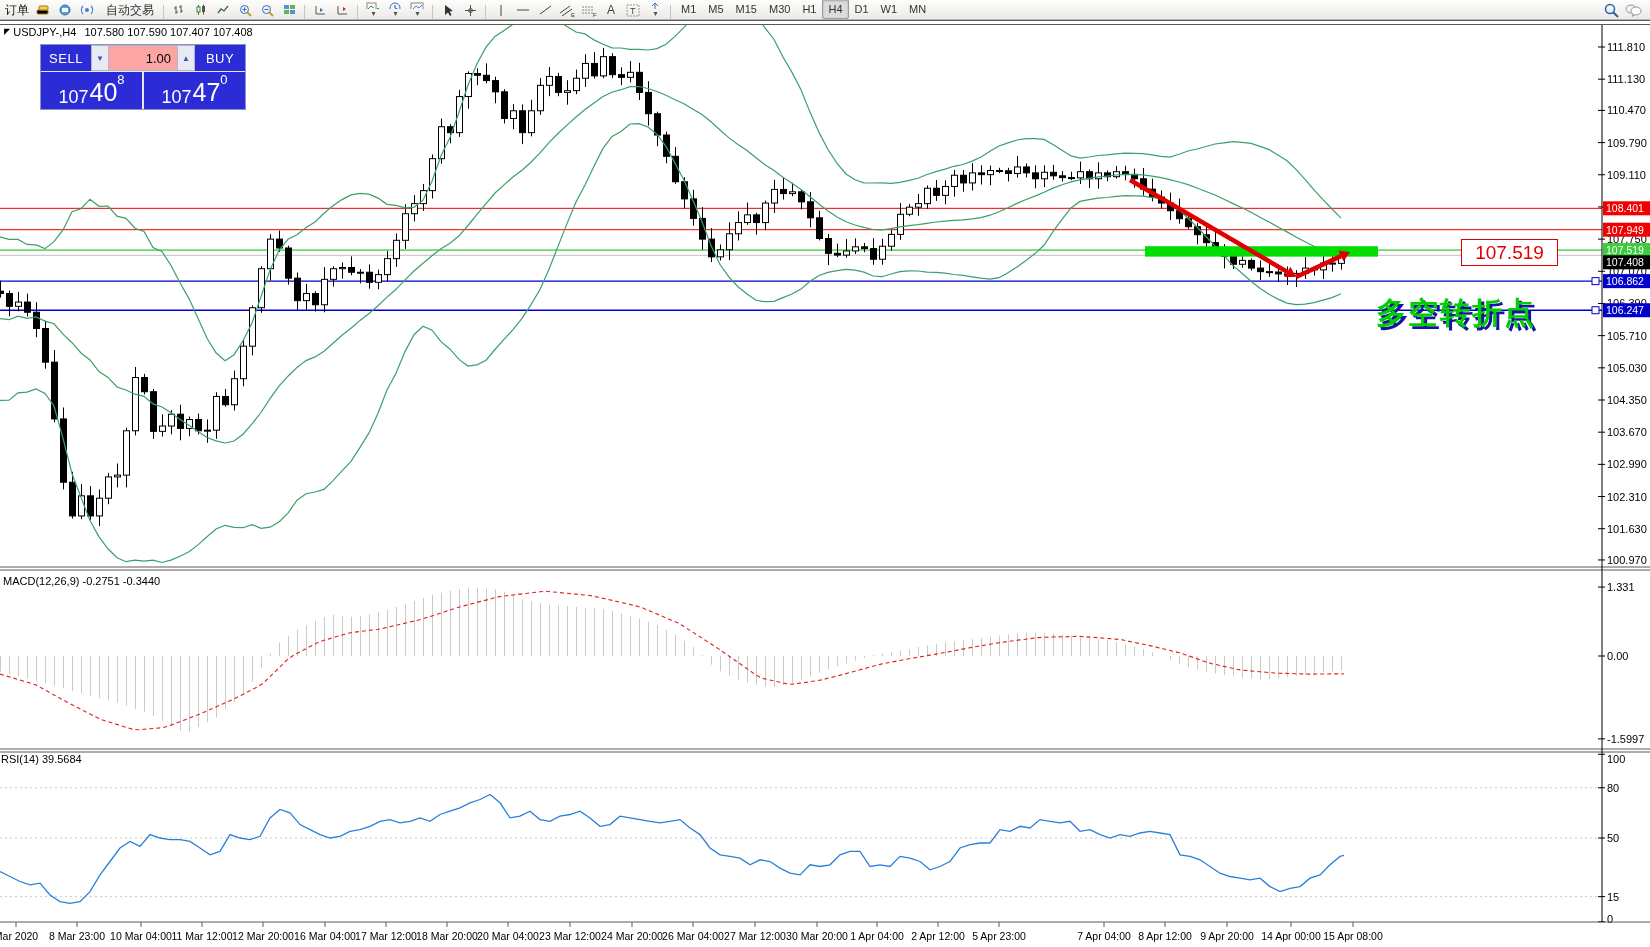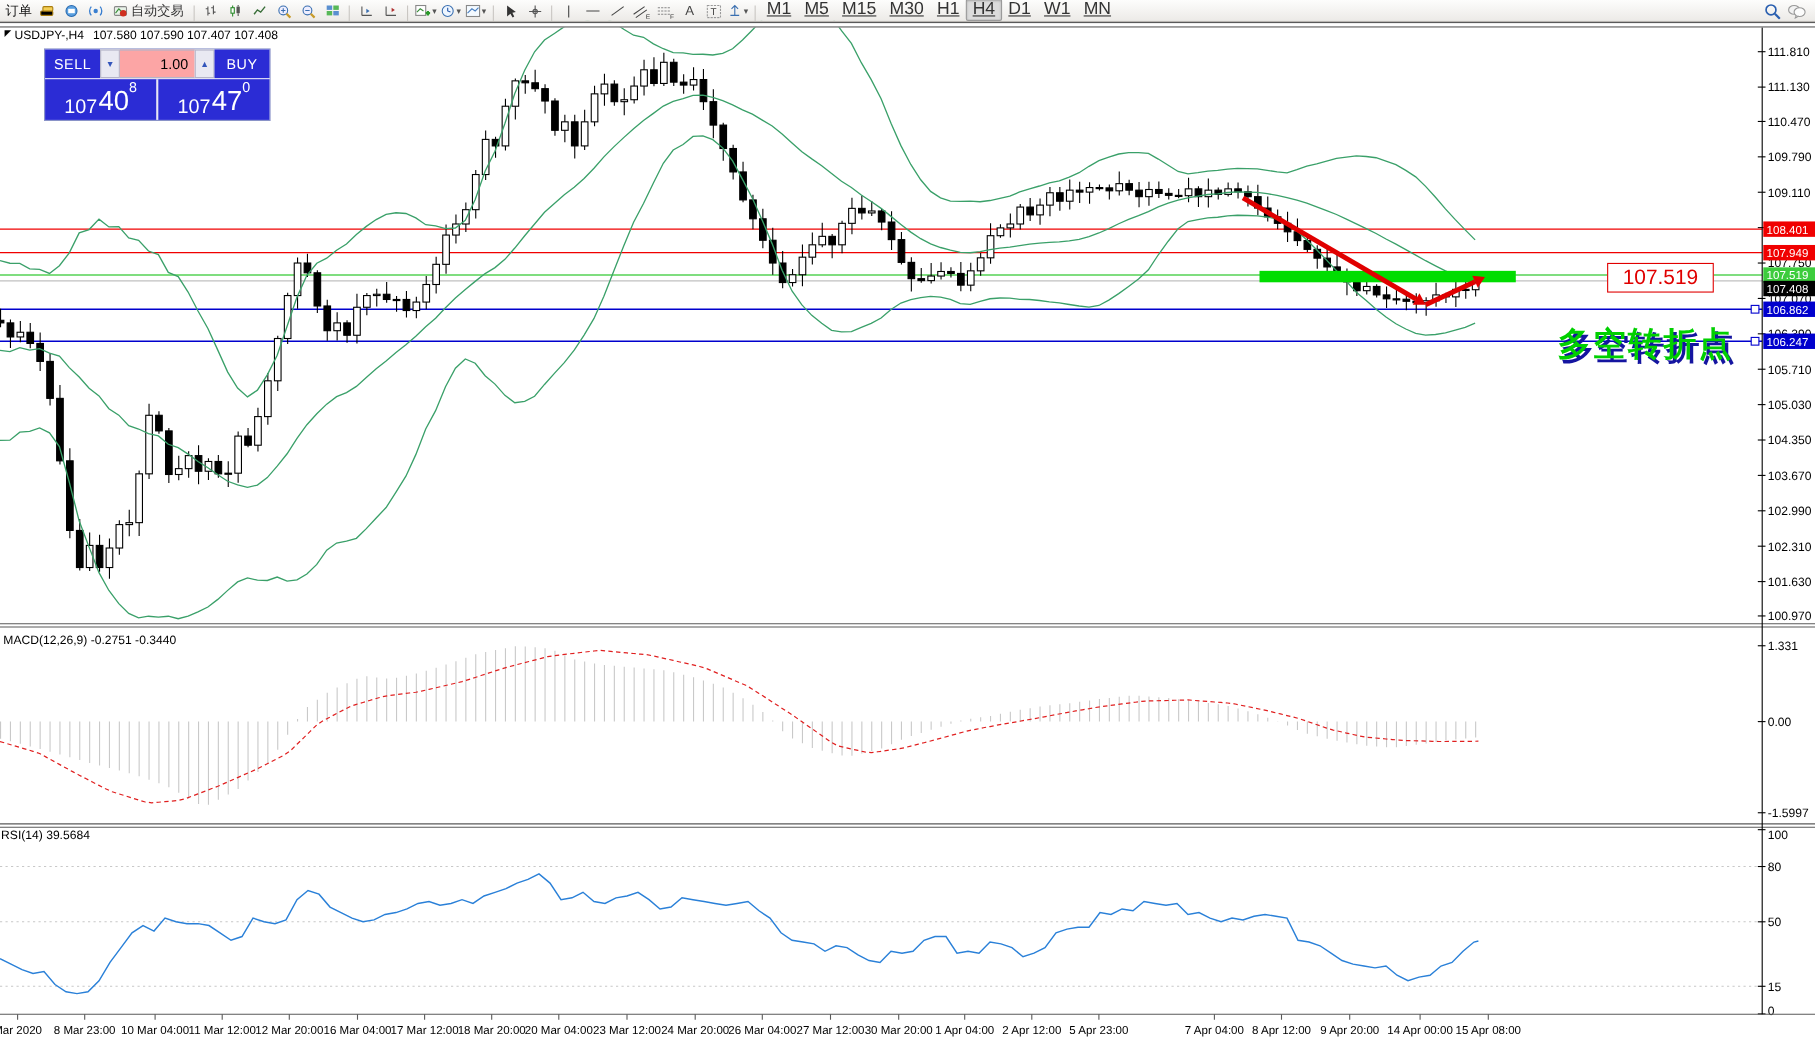--- a/index.html
+++ b/index.html
@@ -4,25 +4,25 @@
 <style>
   html,body{margin:0;padding:0;}
   body{width:1650px;height:947px;position:relative;overflow:hidden;background:#fff;
        font-family:"Liberation Sans",sans-serif;-webkit-font-smoothing:antialiased;}
   
   #toolbar{position:absolute;left:0;top:0;width:1650px;height:20px;z-index:10;
     background:linear-gradient(#fdfdfc,#eceae7);border-bottom:1px solid #b9b6b2;
     display:flex;align-items:flex-end;font-size:11px;color:#222;padding-left:2px;box-sizing:border-box;}
   .tbtn{height:18px;min-width:20px;display:flex;align-items:center;justify-content:center;
     margin:0 1px;border:1px solid transparent;border-radius:2px;box-sizing:border-box;
-    font-size:11px;color:#333;}
+    font-size:11px;color:#333;flex-direction:column;}
   .tsep{width:1px;height:14px;background:#c9c6c2;margin:0 4px;}
   .tlabel{font-size:12px;color:#111;margin:0 3px;white-space:nowrap;}
-  .tfbtn{height:18px;padding:0 5px;display:flex;align-items:center;font-size:16px;color:#333;
-    border:1px solid transparent;border-radius:2px;text-decoration:underline;}
+  .tfbtn{height:18px;padding:0 5px;display:flex;align-items:center;font-size:11px;color:#333;
+    border:1px solid transparent;border-radius:2px;}
   .tfbtn.active{background:#dcdcdc;border:1px solid #9a9a9a;box-shadow:inset 0 1px 2px rgba(0,0,0,.25);}
   #toolbar svg{display:block;}
   #tb-right{margin-left:auto;display:flex;align-items:center;margin-right:6px;}
   
   #topline{position:absolute;left:0;top:20px;width:1650px;height:3px;z-index:9;
     border-top:1px solid #5a5a5a;border-bottom:1px solid #5a5a5a;background:#fff;}
   
   #chart-title{position:absolute;left:4px;top:26px;z-index:5;font-size:11px;color:#000;white-space:nowrap;}
   #chart-title .tri{font-size:8px;vertical-align:2px;}
   #trade-widget{position:absolute;left:0px;top:44px;width:206px;z-index:6;
@@ -38,21 +38,21 @@
   .tw-price{flex:1;background:#2b2cd5;color:#fff;display:flex;align-items:flex-end;justify-content:center;
     padding-bottom:2px;}
   .tw-price:first-child{border-right:2px solid #e6e6f5;}
   .pr-small{font-size:18px;line-height:20px;margin-right:1px;}
   .pr-big{font-size:25px;line-height:30px;font-weight:400;}
   .pr-sup{font-size:13px;line-height:12px;align-self:flex-start;margin-top:2px;}
   #callout{position:absolute;left:1461px;top:239px;width:95px;height:25px;z-index:7;
     background:#fff;border:1px solid #e00000;color:#e00000;font-size:19px;
     display:flex;align-items:center;justify-content:center;}
   #annotation{position:absolute;left:1376px;top:293px;z-index:7;font-size:30px;font-weight:bold;
-    color:#00d000;text-shadow:3px 3px 0 #1515a0;letter-spacing:2px;white-space:nowrap;margin-left:40px;}
+    color:#00d000;text-shadow:3px 3px 0 #1515a0;letter-spacing:2px;white-space:nowrap;}
   #chart-svg{position:absolute;left:0;top:0;z-index:1;}
 </style>
 </head>
 <body>
 
 <div id="toolbar">
   <span class="tlabel">订单</span>
   <span class="tbtn">
     <svg width="14" height="12">
         <rect x="1" y="6" width="11" height="4" rx="1" fill="#e8bココ400" stroke="#a97d10"></rect>

